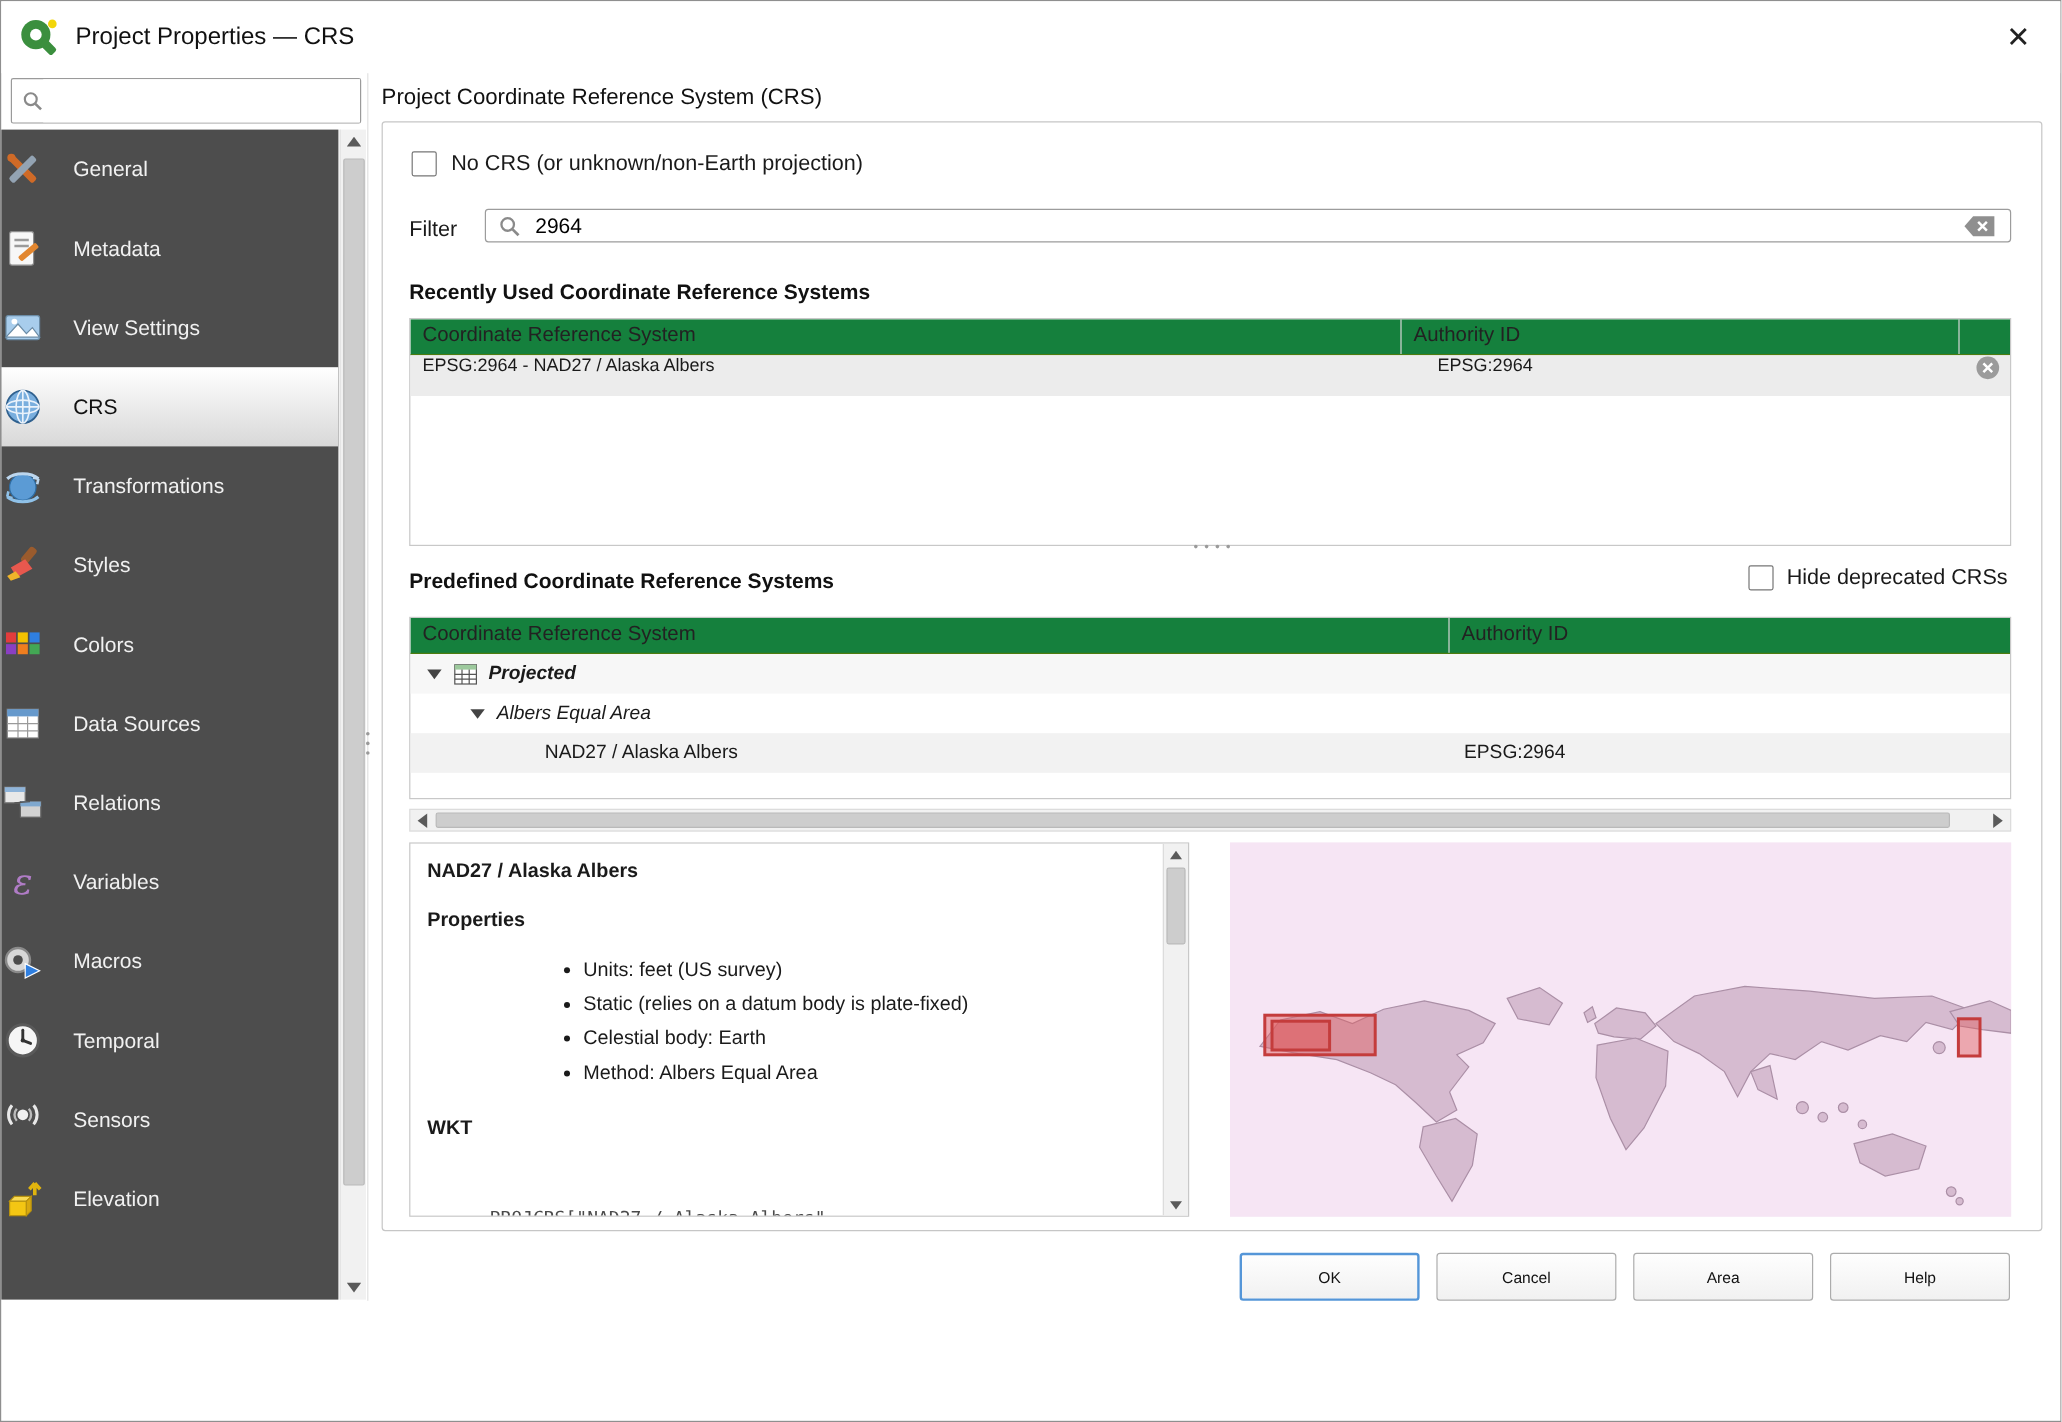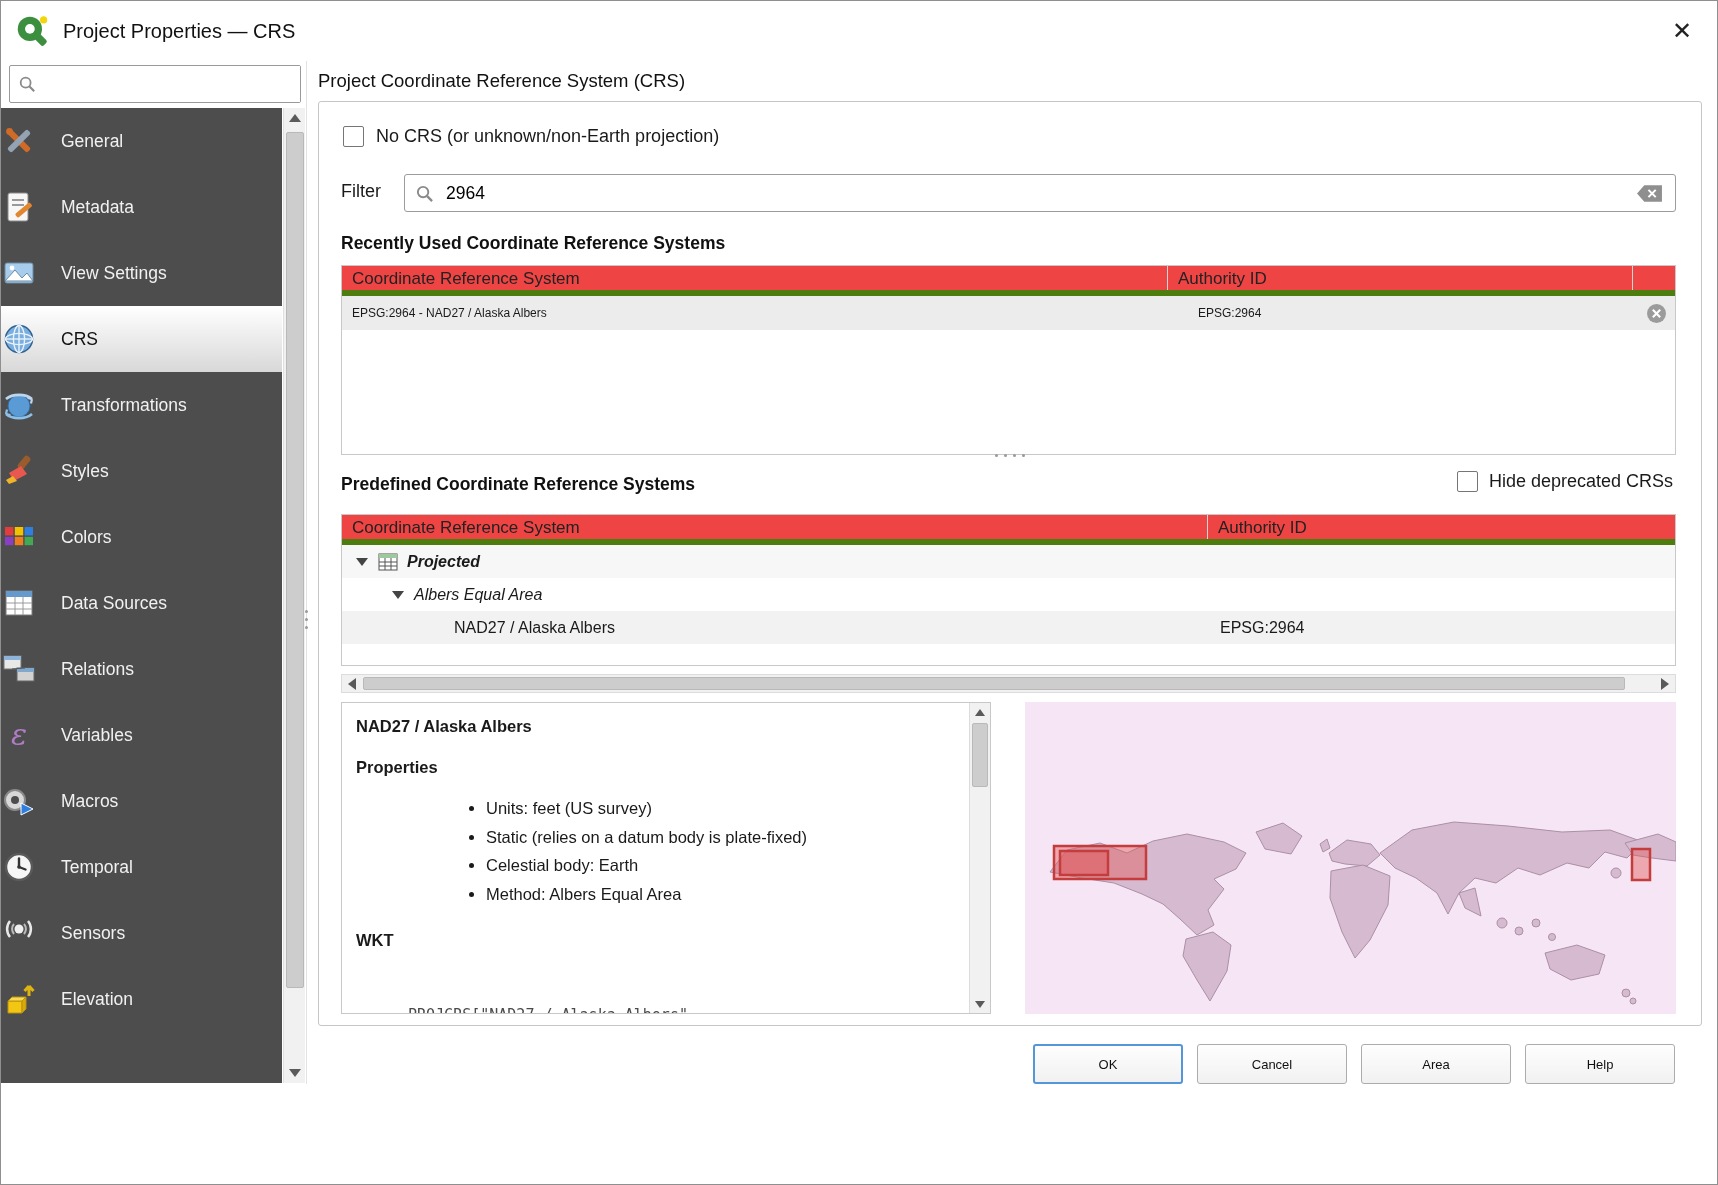--- a/index.html
+++ b/index.html
@@ -39,40 +39,40 @@
 
   
   .main-title{position:absolute;left:317px;top:62px;height:36px;line-height:36px;font-size:18.5px;color:#111}
   .frame{position:absolute;left:317px;top:100px;width:1384px;height:925px;border:1px solid #c6c6c6;border-radius:3px;background:#fff}
 
   .checkbox{width:21px;height:21px;border:1.5px solid #767676;border-radius:2px;background:#fff;flex:none;cursor:pointer}
   .nocrs{position:absolute;left:24px;top:24px;display:flex;align-items:center;gap:12px}
   .nocrs .lbl{font-size:18px}
 
   .filter-label{position:absolute;left:22px;top:79px;font-size:18px}
-  .filter-box{position:absolute;left:85px;top:72px;width:1272px;height:38px;border:1px solid #9c9c9c;border-radius:3px;display:flex;align-items:center;background:#fff}
+  .filter-box{position:absolute;left:85px;top:72px;width:1272px;height:28px;border:1px solid #9c9c9c;border-radius:3px;display:flex;align-items:center;background:#fff}
   .filter-box .mag{margin-left:10px;flex:none;display:flex}
   .filter-box input{flex:1;border:none;outline:none;height:100%;font-size:17.5px;padding-left:12px;font-family:inherit;background:transparent}
   .filter-box .clear{margin-right:12px;flex:none;display:flex;cursor:pointer}
 
   .sect-head{position:absolute;font-size:17.5px;font-weight:bold;color:#111}
   .recent-head{left:22px;top:131px}
   .predef-head{left:22px;top:372px}
   .hide-dep{position:absolute;right:28px;top:369px;display:flex;align-items:center;gap:11px}
   .hide-dep .lbl{font-size:18px}
 
   .qtable{position:absolute;border:1px solid #c8c8c8;background:#fff;overflow:hidden}
   .recent-table{left:22px;top:163px;width:1335px;height:190px}
   .predef-table{left:22px;top:412px;width:1335px;height:152px}
-  .t-head{height:30px;background:#ef4444;border-bottom:6px solid #4d7c0f;display:flex}
+  .t-head{height:30px;background:#15803d;border-bottom:1px solid #4d7c0f;display:flex}
   .th{font-size:17px;color:#222;padding:3px 10px;border-right:1px solid #d6d6d6;overflow:hidden;white-space:nowrap}
   .th:last-child{border-right:none}
   .rc1{width:826px;flex:none}.rc2{width:465px;flex:none}.rc3{flex:1}
   .pc1{width:866px;flex:none}.pc2{flex:1}
-  .t-row{height:34px;display:flex;align-items:center;font-size:12px}
+  .t-row{height:34px;display:flex;font-size:15px}
   .t-row.sel{background:#ececec}
   .td{overflow:hidden;white-space:nowrap}
   .td.rc1{padding-left:10px}.td.rc2{padding-left:30px}
   .td.rc3{display:flex;justify-content:flex-end;padding-right:8px}
   .remove{width:21px;height:21px;display:flex;cursor:pointer}
 
   .tree-row{height:33px;display:flex;align-items:center;font-size:16px}
   .tree-row .pc1{display:flex;align-items:center;height:100%}
   .tree-row .pc2{padding-left:12px}
   .tree-row.lv0{background:#f7f7f7}

